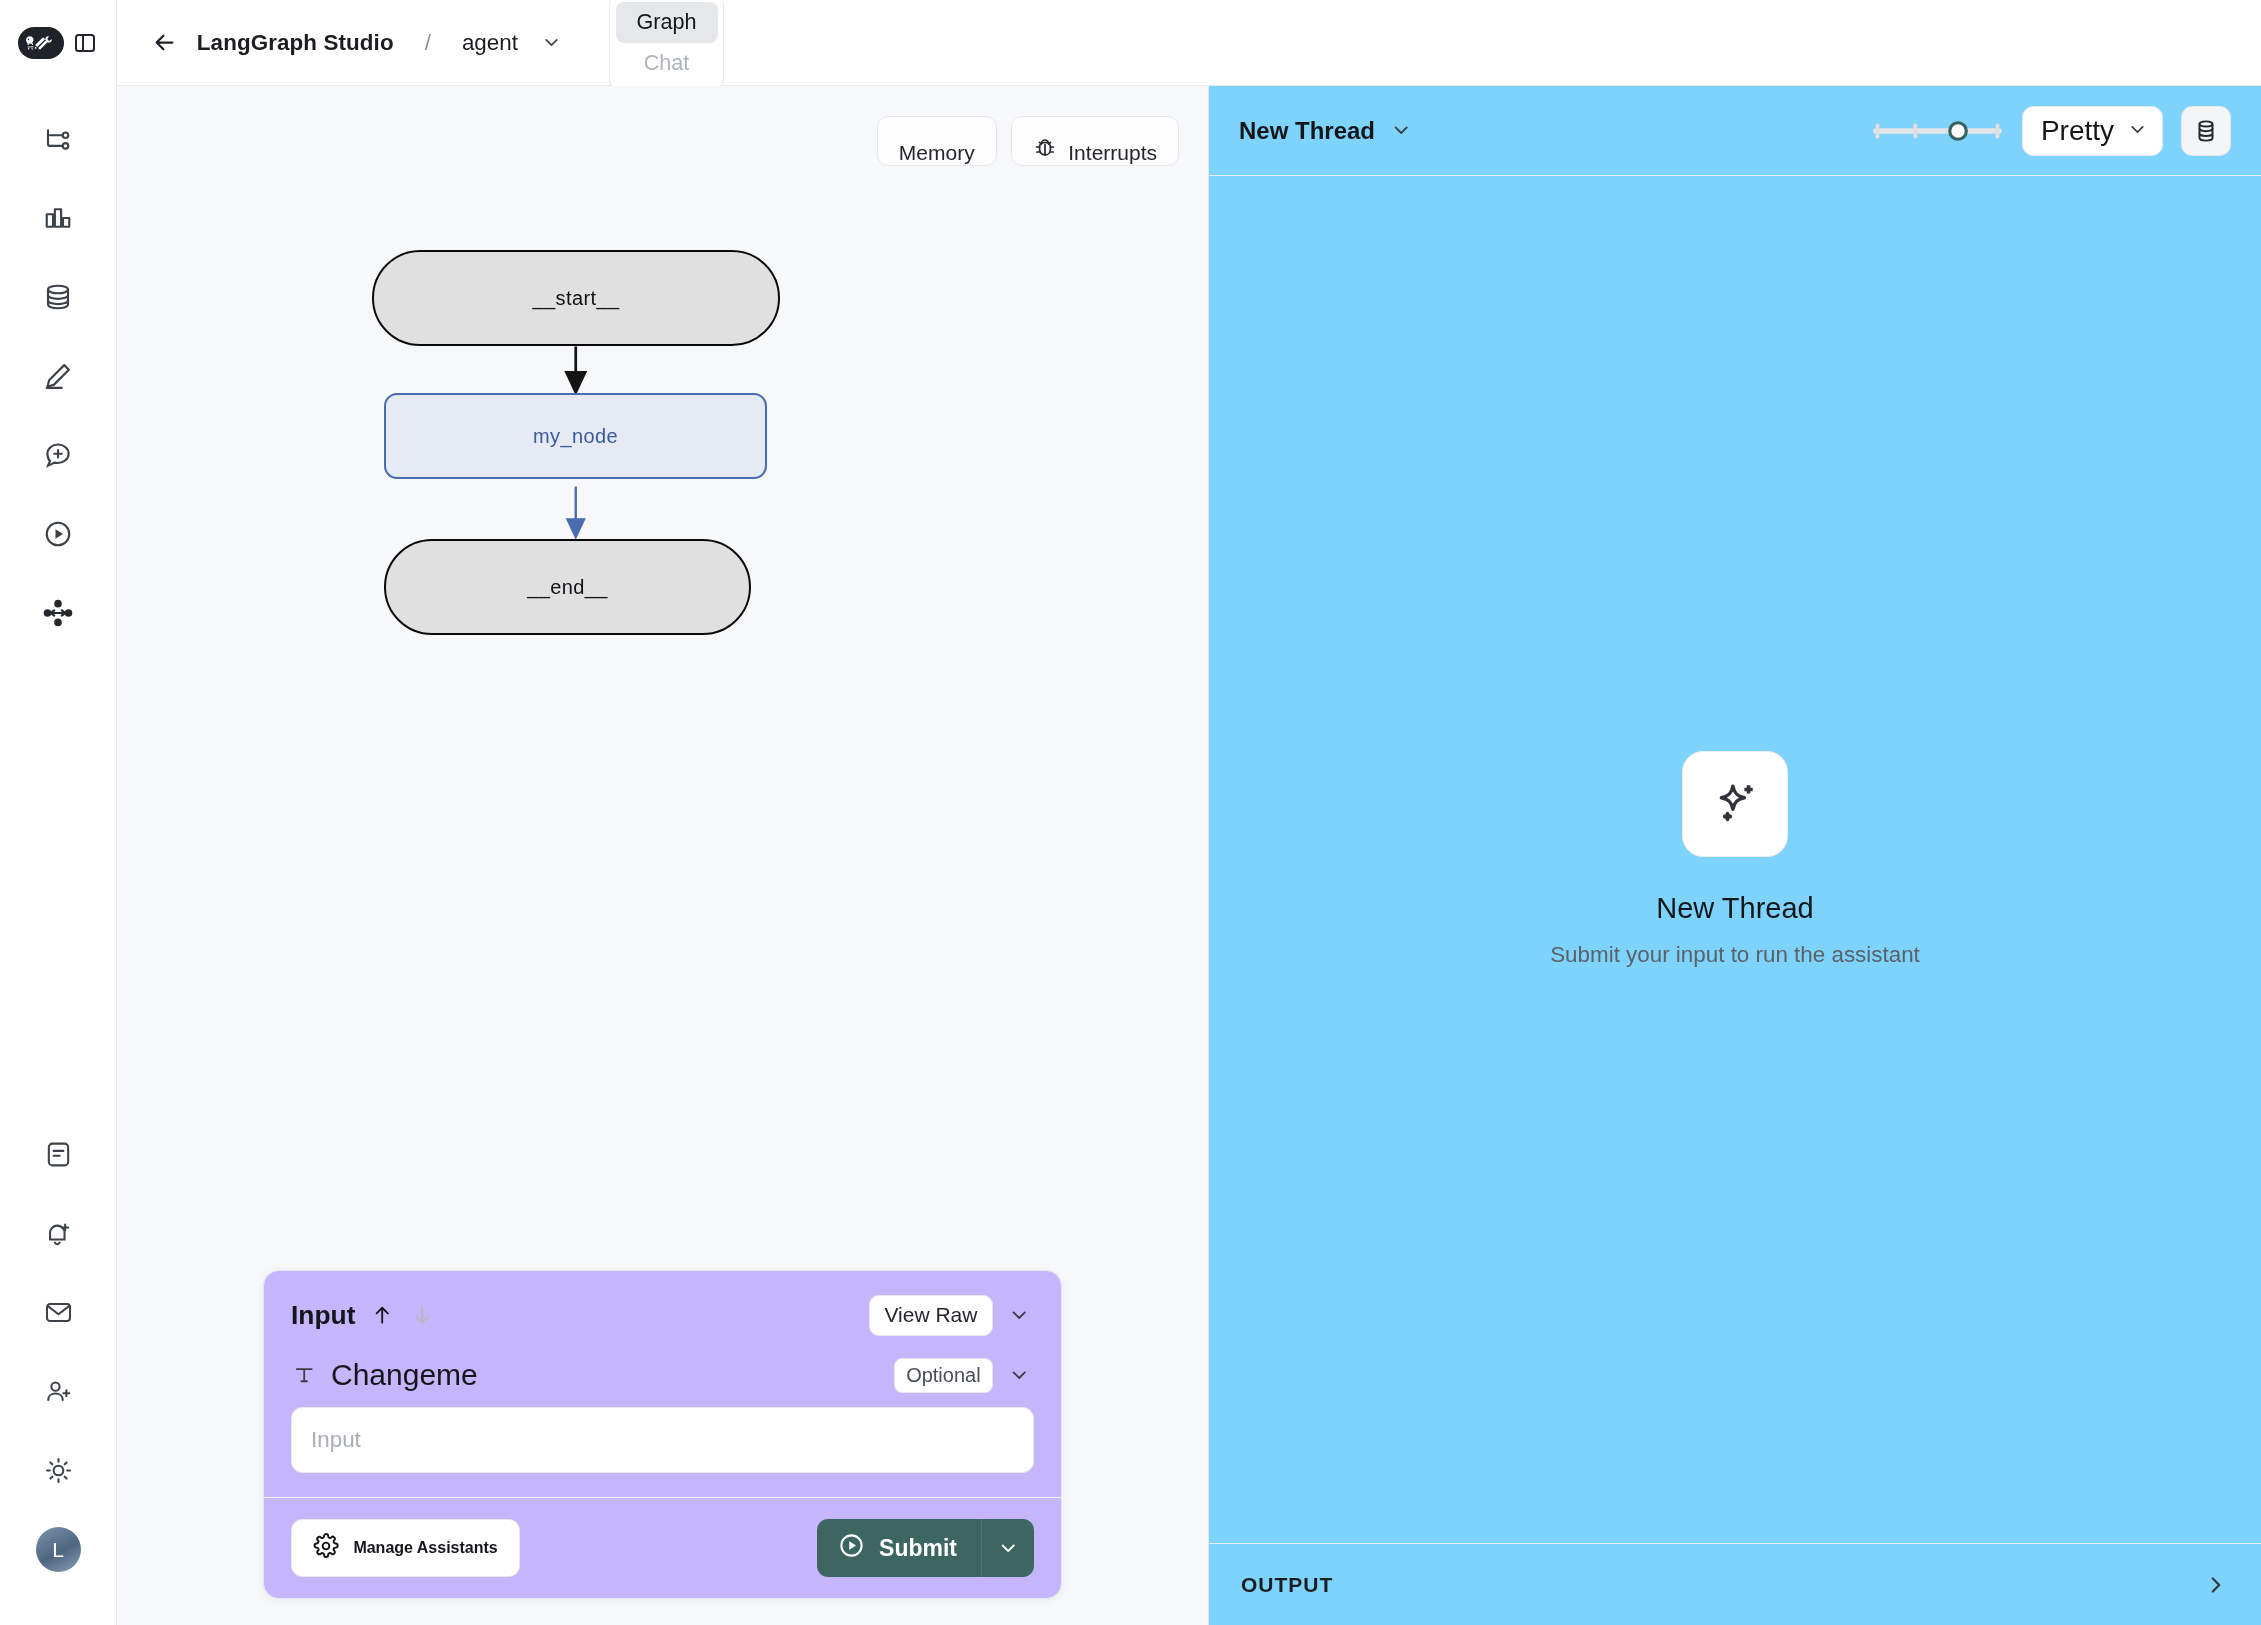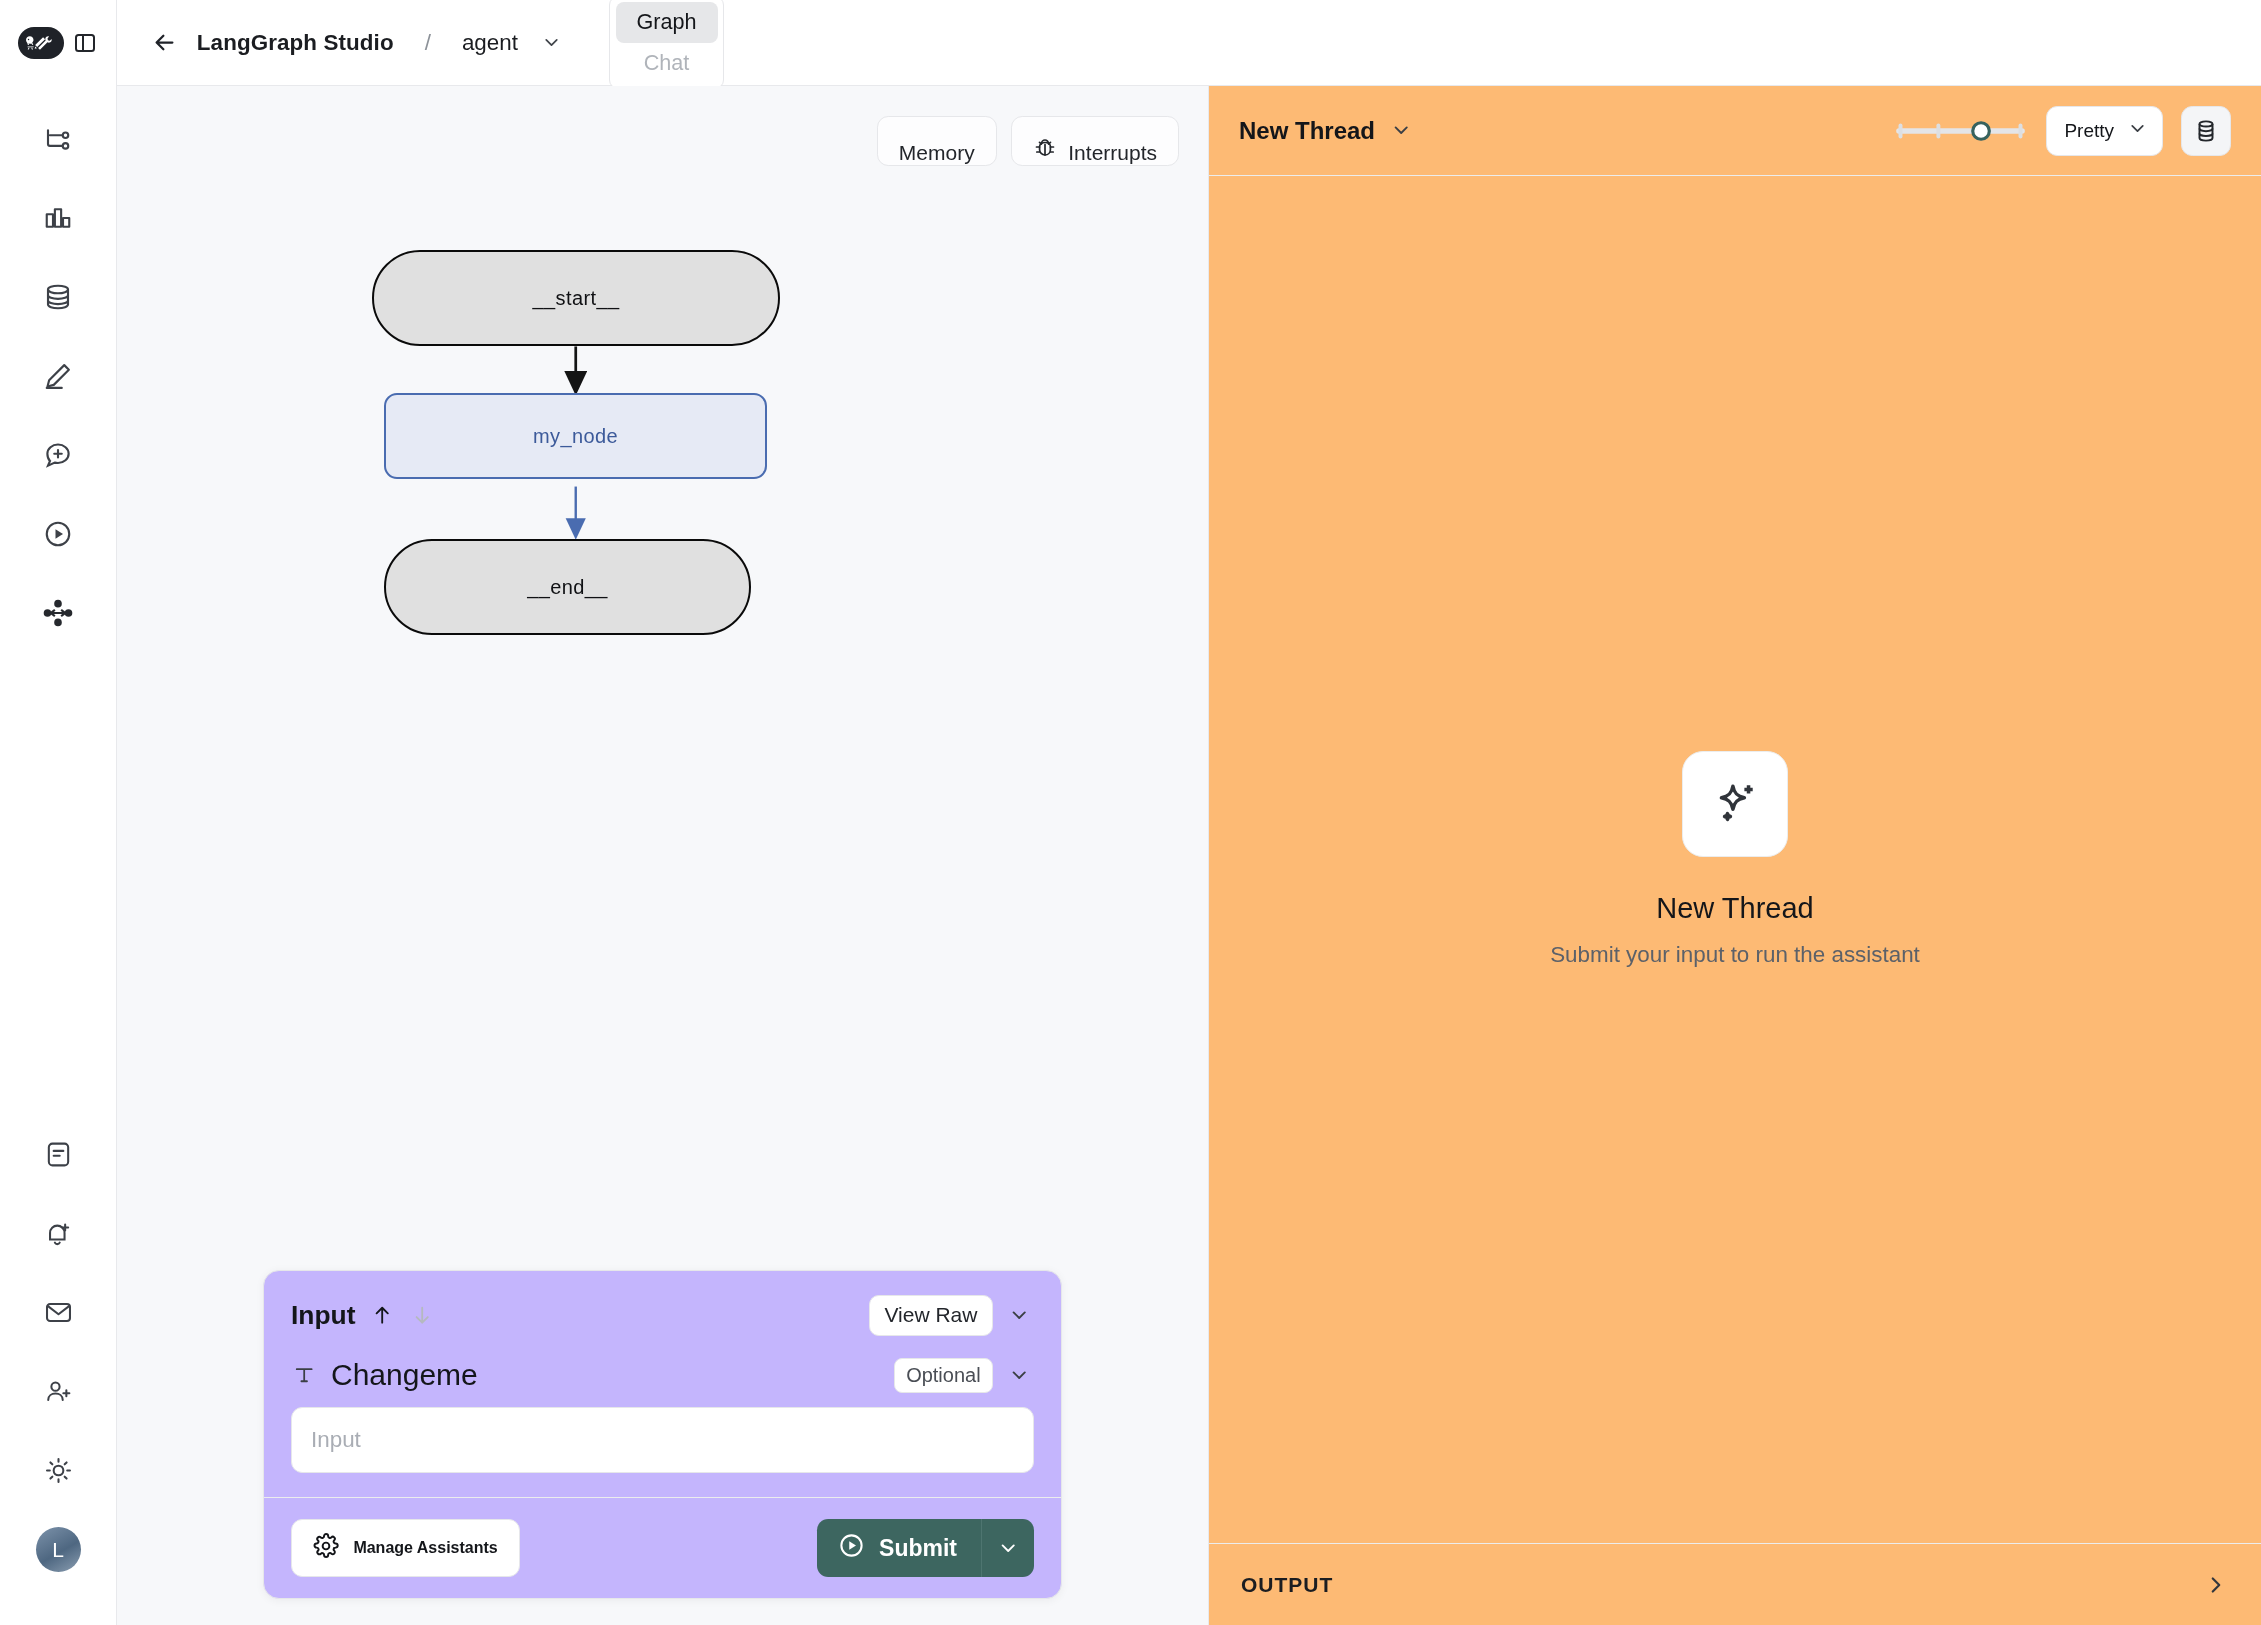--- a/index.html
+++ b/index.html
@@ -148,32 +148,32 @@
     border: none; border-radius: 11.2px 0 0 11.2px; display: flex; align-items: center; gap: 14.4px;
     font-size: 23px; font-weight: 700; font-family: "Liberation Sans", sans-serif;
   }
   .submit-caret {
     background: #3d6660; color: #fff; width: 53px; border: none;
     border-radius: 0 11.2px 11.2px 0; border-left: 1.6px solid #4e7570;
     display: flex; align-items: center; justify-content: center;
   }
 
   
-  .thread-pane { flex: 1 1 auto; background: #fdba74; display: flex; flex-direction: column; min-width: 0; }
+  .thread-pane { flex: 1 1 auto; background: #7dd3fc; display: flex; flex-direction: column; min-width: 0; }
   .thread-head {
     height: 90px; flex: 0 0 90px; border-bottom: 1.6px solid #eceded;
     display: flex; align-items: center; padding: 0 30px;
   }
   .thread-title { font-size: 24px; font-weight: 700; color: #14161a; }
   .thread-head-right { margin-left: auto; display: flex; align-items: center; gap: 17.6px; }
   .slider { width: 135px; height: 30px; display: flex; align-items: center; }
   .sel-btn {
     border: 1.6px solid #e6e7ea; border-radius: 11.2px; background: #fff;
     height: 50px; padding: 0 14.4px 0 17.6px; display: flex; align-items: center; gap: 13px;
-    font-size: 19px; color: #14161a;
+    font-size: 28px; color: #14161a;
   }
   .icon-btn {
     border: 1.6px solid #e6e7ea; border-radius: 11.2px; background: #f4f5f7;
     width: 50px; height: 50px; display: flex; align-items: center; justify-content: center;
     color: #23262b;
   }
   .thread-body { flex: 1 1 auto; display: flex; align-items: center; justify-content: center; }
   .empty { display: flex; flex-direction: column; align-items: center; }
   .empty-icon {
     width: 106px; height: 106px; border: 1.6px solid #eceded; border-radius: 21px;

